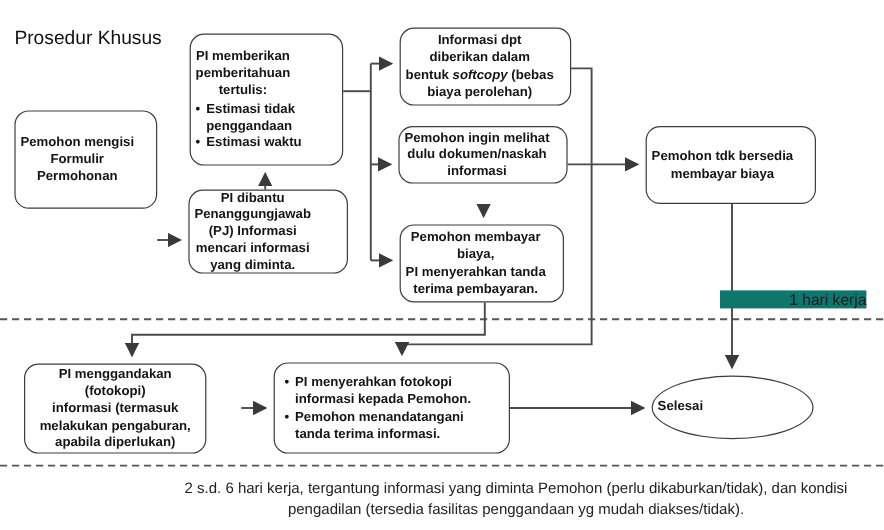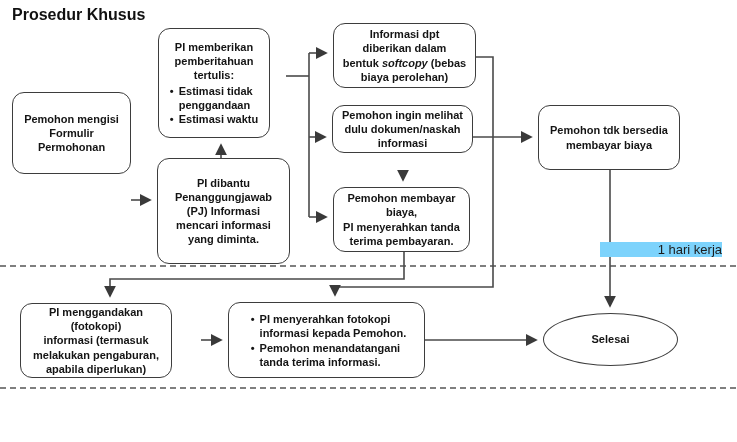--- a/index.html
+++ b/index.html
@@ -4,47 +4,47 @@
 <style>
   html,body { margin:0; padding:0; background:#ffffff; }
   #canvas {
     position:relative; width:737px; height:442px; background:#ffffff;
     font-family:"Liberation Sans", sans-serif; color:#141414; overflow:hidden;
   }
   #edges { position:absolute; left:0; top:0; width:737px; height:442px; z-index:1; }
   .node {
     position:absolute; box-sizing:border-box; z-index:2;
     background:#ffffff; border:1.7px solid #3d3d3d; border-radius:12px;
-    display:flex; flex-direction:column; align-items:center; justify-content:center;
+    display:flex; flex-direction:column; align-items:flex-start; justify-content:center;
     text-align:center; font-weight:bold; font-size:11px; line-height:1.28;
     white-space:pre-line; padding:3px 4px; color:#141414;
   }
   .node .blist { display:flex; flex-direction:column; align-items:flex-start; margin-top:1px; }
   .brow { display:flex; gap:5px; text-align:left; }
   .bdot { flex:0 0 auto; }
   .ellipse { border-radius:50%; }
   #title {
-    position:absolute; left:12px; top:6px; z-index:2;
-    font-size:16px; font-weight:bold; color:#111111;
+    position:absolute; left:12px; top:24px; z-index:2;
+    font-size:16px; font-weight:normal; color:#111111;
   }
   #one-day {
     position:absolute; left:600px; top:242px; width:122px; z-index:2;
-    font-size:13px; text-align:right; color:#1c1c1c; background:#7dd3fc;
+    font-size:13px; text-align:right; color:#1c1c1c; background:#0f766e;
   }
   #footnote {
     position:absolute; left:128px; top:399px; width:604px; z-index:2;
     font-size:12.5px; line-height:1.32; text-align:center; color:#222222;
     white-space:pre-line;
   }
   .it { font-style:italic; }
   
   #n-formulir      { left:12px;  top:92px;  width:119px; height:82px; }
   #n-register      { left:12px;  top:177px; width:119px; height:49px; }
-  #n-pemberitahuan { left:158px; top:28px;  width:112px; height:110px; }
-  #n-dibantu       { left:157px; top:158px; width:133px; height:106px; }
+  #n-pemberitahuan { left:158px; top:28px;  width:128px; height:110px; }
+  #n-dibantu       { left:157px; top:158px; width:133px; height:70px; }
   #n-softcopy      { left:333px; top:23px;  width:143px; height:65px; }
   #n-melihat       { left:332px; top:105px; width:141px; height:48px; }
   #n-membayar      { left:333px; top:187px; width:137px; height:65px; }
   #n-tdk           { left:538px; top:105px; width:142px; height:65px; }
   #n-menggandakan  { left:20px;  top:303px; width:152px; height:75px; }
   #n-menyerahkan   { left:228px; top:302px; width:197px; height:76px; padding-left:8px; }
   #n-selesai       { left:543px; top:313px; width:135px; height:53px; }
 </style>
 </head>
 <body>
@@ -160,14 +160,16 @@
       </span>
     </span>
   </div>
 
   <div class="node ellipse" id="n-selesai">
     <span>Selesai</span>
   </div>
 
   <div id="one-day">1 hari kerja</div>
 
+  <div id="footnote">2 s.d. 6 hari kerja, tergantung informasi yang diminta Pemohon (perlu dikaburkan/tidak), dan kondisi
+pengadilan (tersedia fasilitas penggandaan yg mudah diakses/tidak).</div>
 
 </div>
 
 </body></html>

